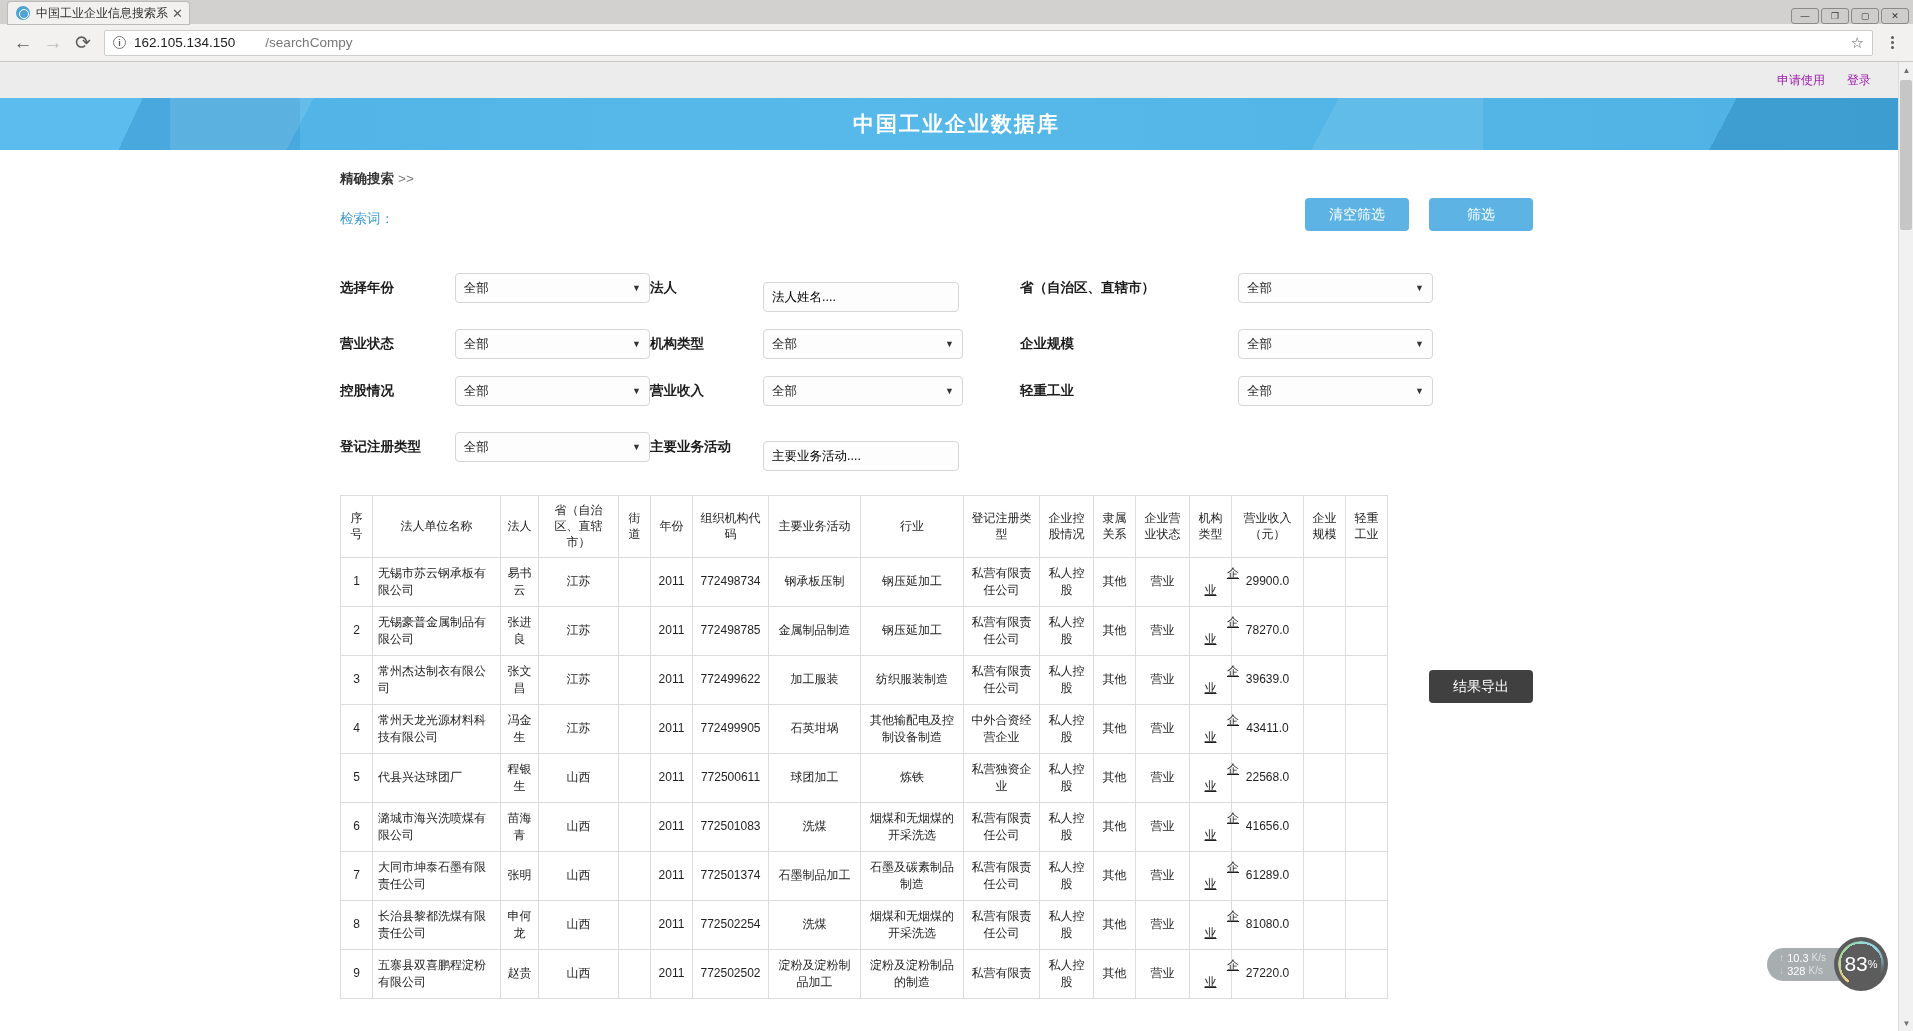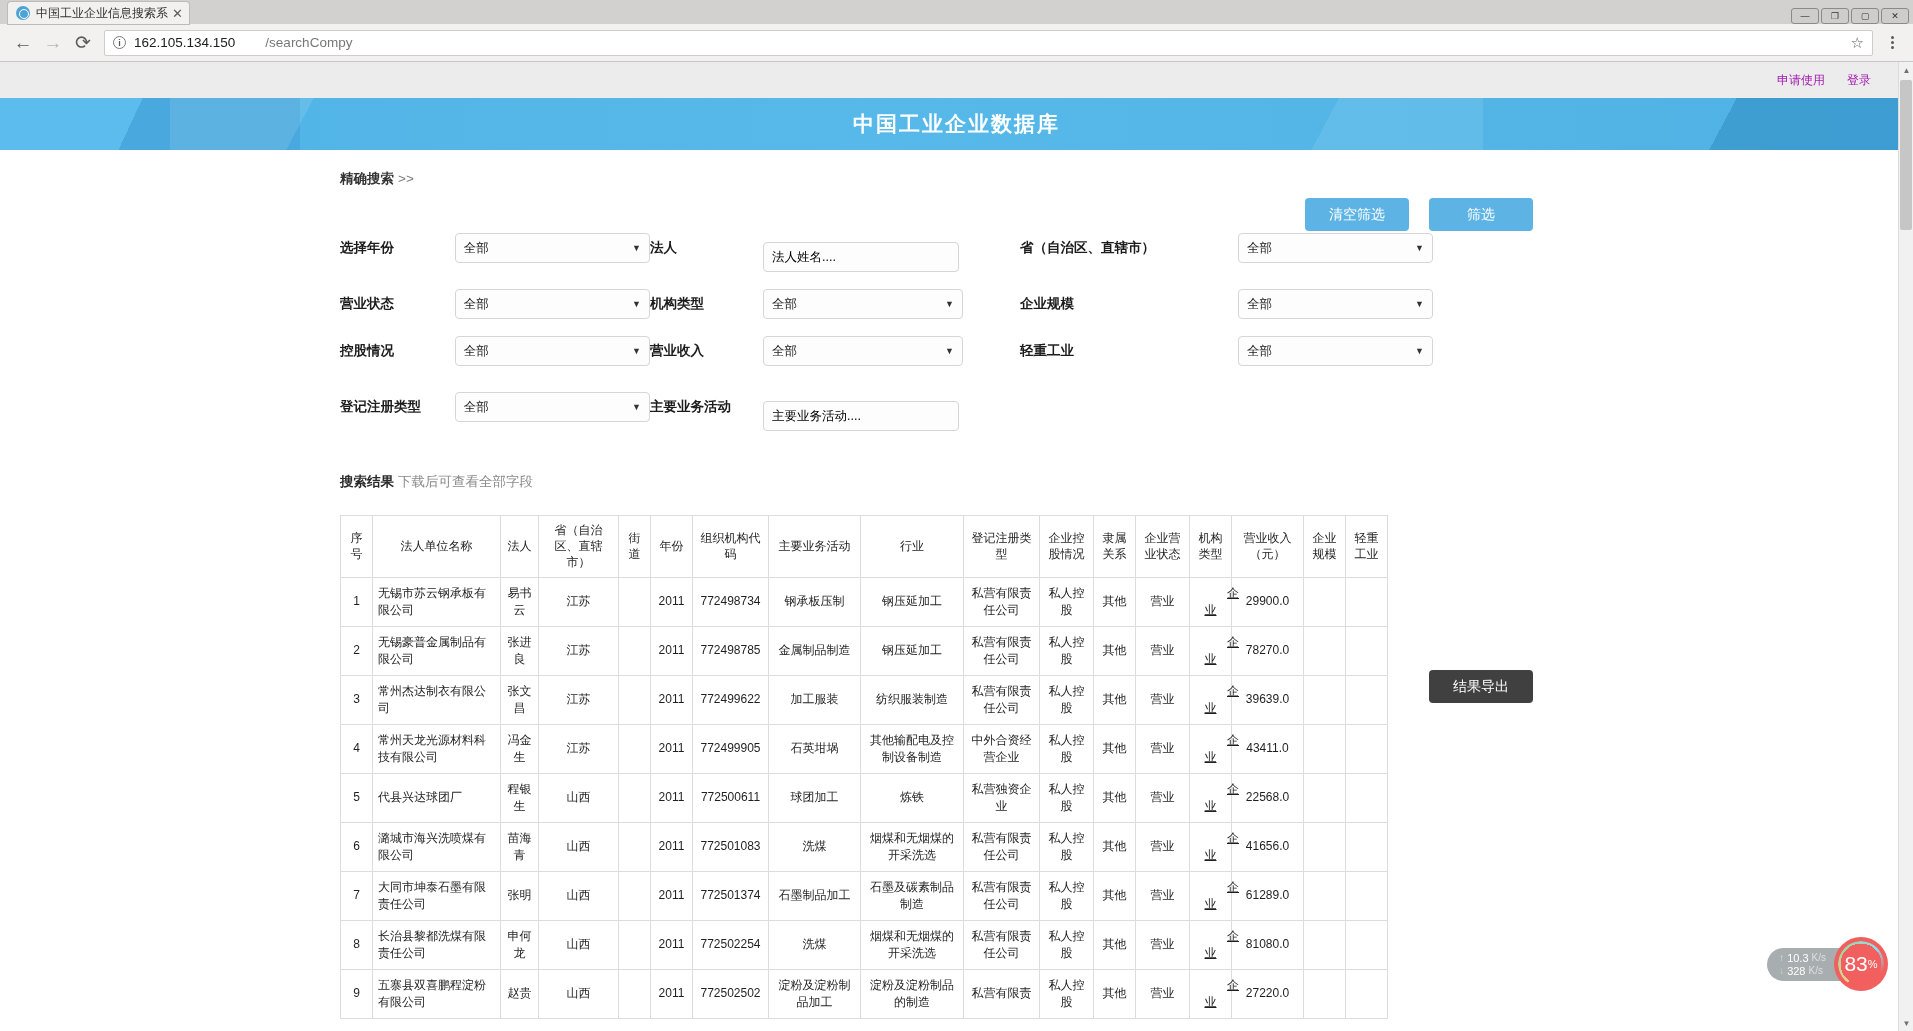--- a/index.html
+++ b/index.html
@@ -173,21 +173,21 @@
   }
   .netpill {
     background: #9aa0a3; border-radius: 18px; padding: 4px 34px 4px 12px;
     display: flex; flex-direction: column; gap: 1px; color: #fff; font-size: 11px;
   }
   .netpill div { display: flex; align-items: center; gap: 3px; white-space: nowrap; }
   .arrow-up { color: #bfe3f5; font-size: 10px; }
   .arrow-dn { color: #a9d9a0; font-size: 10px; }
   .net-unit { color: #d7dadb; font-size: 10px; }
   .netdial {
-    width: 54px; height: 54px; border-radius: 50%; background: #ef4444;
+    width: 54px; height: 54px; border-radius: 50%; background: #404040;
     margin-left: -26px; display: flex; align-items: center; justify-content: center;
     color: #ffffff; font-size: 21px; position: relative;
   }
   .netdial::before {
     content: ""; position: absolute; inset: 4px; border-radius: 50%;
     border: 2px solid transparent;
     background: conic-gradient(from 215deg, #f0c674 0deg, #8fd18f 90deg, #7fd3e8 190deg, rgba(0,0,0,0) 260deg) border-box;
     -webkit-mask: radial-gradient(farthest-side, transparent calc(100% - 2.5px), #000 calc(100% - 2.5px));
             mask: radial-gradient(farthest-side, transparent calc(100% - 2.5px), #000 calc(100% - 2.5px));
   }
@@ -257,20 +257,21 @@
     <div class="shape shape-d"></div>
     <div class="banner-title">中国工业企业数据库</div>
   </div>
 
   <div class="content">
 
     <div class="precise-row">
       <b>精确搜索</b><span class="arrows">&gt;&gt;</span>
     </div>
 
+    <div class="keyword-row">检索词：</div>
 
     <div class="btn-row">
       <button class="btn-blue">清空筛选</button>
       <button class="btn-blue">筛选</button>
     </div>
 
     <div class="filters">
 
       <div class="filter-row">
         <div class="fgroup c1">
@@ -350,23 +351,20 @@
           </div>
         </div>
         <div class="fgroup c2">
           <span class="flabel">主要业务活动</span>
           <div class="txt w196">主要业务活动....</div>
         </div>
       </div>
 
     </div>
 
-    <div class="results-head">
-      <b>搜索结果</b><span>下载后可查看全部字段</span>
-    </div>
 
     <button class="export-btn">结果导出</button>
 
     <div class="tbl-wrap">
       <table>
         <colgroup>
           <col style="width:32px">
             <col style="width:128px">
             <col style="width:38px">
           <col style="width:80px">

